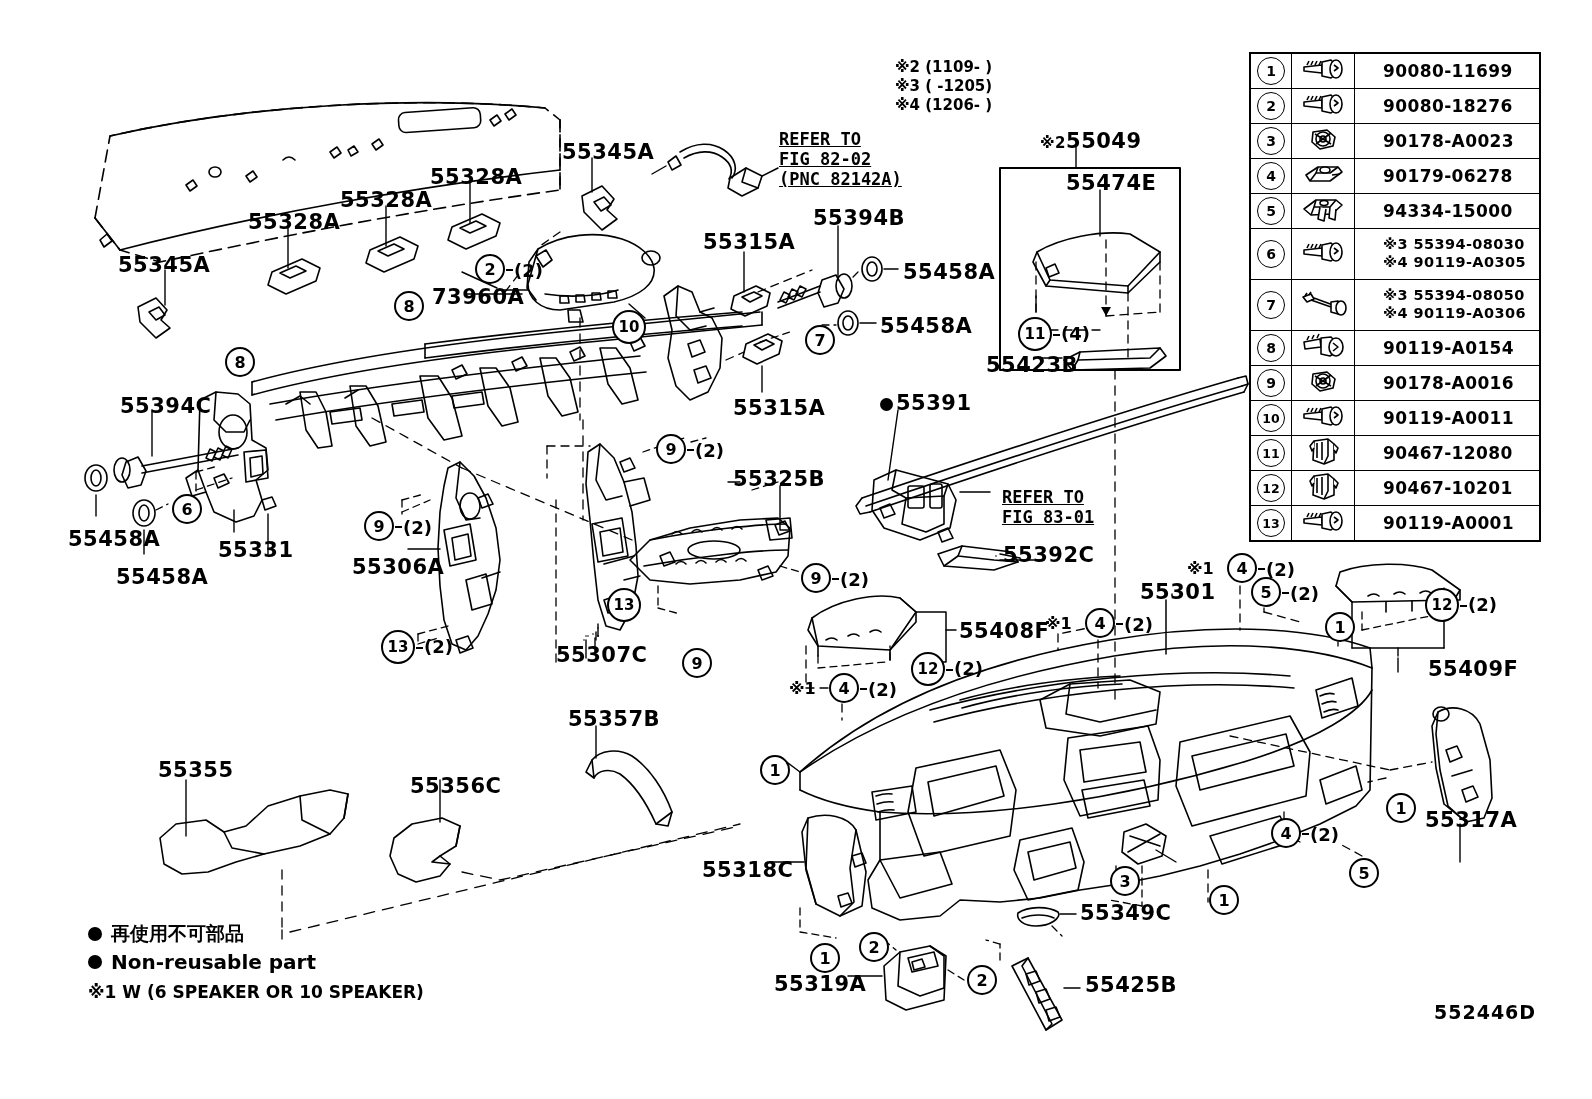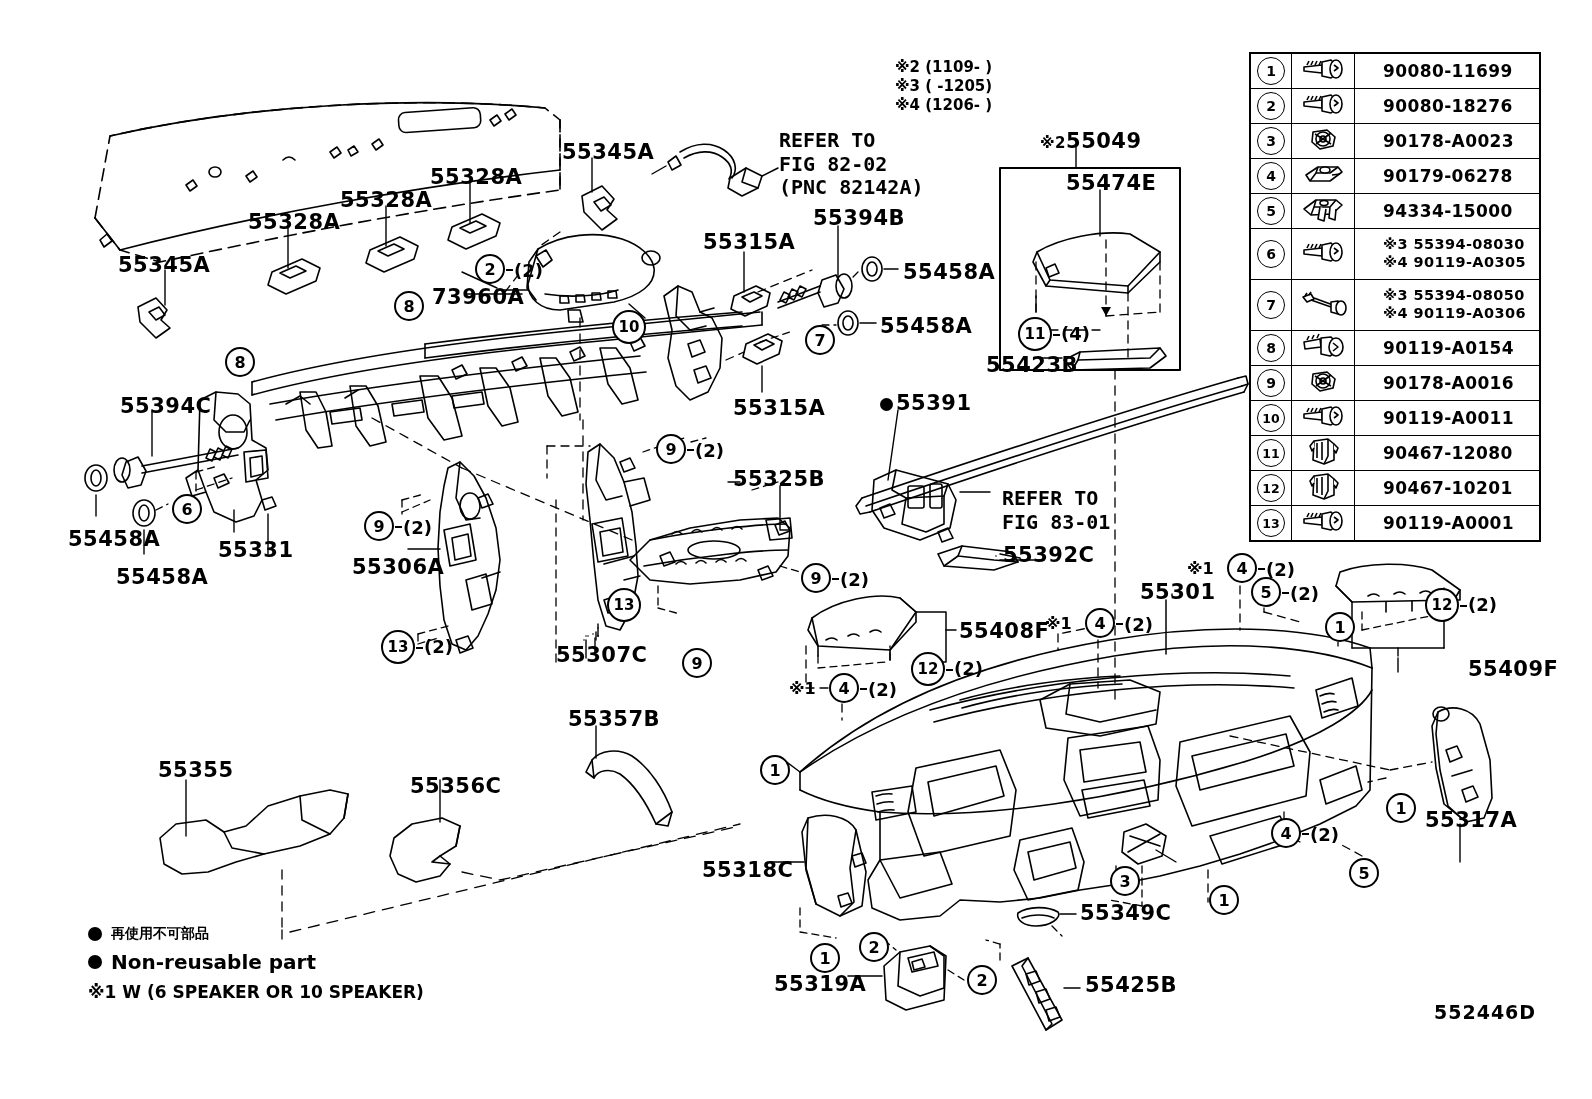--- a/index.html
+++ b/index.html
@@ -12,22 +12,22 @@
   #stage{position:absolute;left:0;top:0;width:1592px;height:1099px;}
   svg.art{position:absolute;left:0;top:0;width:1592px;height:1099px;overflow:visible;}
   .lbl{
     position:absolute;white-space:nowrap;font-weight:bold;
     font-family:"DejaVu Sans","Liberation Sans",sans-serif;
     letter-spacing:0.5px;line-height:1;
   }
   .lbl.pn{font-size:21px;}
   .note{position:absolute;white-space:nowrap;font-size:15px;font-weight:bold;
         font-family:"DejaVu Sans","Liberation Sans",sans-serif;line-height:1.25;}
-  .refer{position:absolute;white-space:pre;font-size:20px;font-weight:bold;
-         font-family:"DejaVu Sans Mono","Liberation Mono",monospace;line-height:1.18;}
+  .refer{position:absolute;white-space:pre;font-size:17px;font-weight:bold;
+         font-family:"DejaVu Sans Mono","Liberation Mono",monospace;line-height:1.18;text-decoration:underline;}
   .qty{position:absolute;white-space:nowrap;font-size:18px;font-weight:bold;}
   .starmark{position:absolute;white-space:nowrap;font-size:16px;font-weight:bold;}
 
   
   .circ{
     position:absolute;border:2px solid #000;border-radius:50%;
     display:flex;align-items:center;justify-content:center;
     font-size:16px;font-weight:bold;background:#fff;
     width:30px;height:30px;box-sizing:border-box;
   }
@@ -51,21 +51,21 @@
   .tcirc{
     display:inline-flex;align-items:center;justify-content:center;
     width:26px;height:26px;border:1.7px solid #000;border-radius:50%;
     font-size:14px;font-weight:bold;
   }
   .tcirc.d{font-size:12.5px;}
 
   .legend{position:absolute;left:88px;top:920px;}
   .legend .row{display:flex;align-items:center;height:28px;white-space:nowrap;}
   .legend .dot{width:14px;height:14px;border-radius:50%;background:#000;margin-right:9px;}
-  .legend .t-jp{font-size:14px;font-weight:bold;font-family:"DejaVu Sans",sans-serif;}
+  .legend .t-jp{font-size:19px;font-weight:bold;font-family:"DejaVu Sans",sans-serif;}
   .legend .t-en{font-size:20px;font-weight:bold;}
   .legend .t-sp{font-size:17px;font-weight:bold;margin-top:3px;}
 
   #diagram-id{position:absolute;left:1434px;top:1001px;font-size:19px;font-weight:bold;letter-spacing:1px;}
 
   .bdot{display:inline-block;width:13px;height:13px;border-radius:50%;background:#000;vertical-align:middle;margin-right:3px;}
 </style>
 </head>
 <body>
 
@@ -819,21 +819,21 @@
       <div class="lbl pn" style="left: 352px; top: 549px; margin-top: 8px;">55306A</div>
       <div class="lbl pn" style="left: 556px; top: 645px;">55307C</div>
       <div class="lbl pn" style="left: 733px; top: 469px;">55325B</div>
       <div class="lbl pn" style="left: 1040px; top: 131px;"><span style="font-size: 15px;">※2</span><span>55049</span></div>
       <div class="lbl pn" style="left: 1066px; top: 173px;">55474E</div>
       <div class="lbl pn" style="left: 986px; top: 355px;">55423B</div>
       <div class="lbl pn" style="left: 880px; top: 393px;"><span class="bdot"></span><span>55391</span></div>
       <div class="lbl pn" style="left: 1003px; top: 545px;">55392C</div>
       <div class="lbl pn" style="left: 1140px; top: 582px;">55301</div>
       <div class="lbl pn" style="left: 959px; top: 621px;">55408F</div>
-      <div class="lbl pn" style="left: 1456px; top: 659px; padding-left: 12px;">55409F</div>
+      <div class="lbl pn" style="left: 1416px; top: 659px; padding-left: 12px;">55409F</div>
       <div class="lbl pn" style="left: 1425px; top: 810px;">55317A</div>
       <div class="lbl pn" style="left: 568px; top: 709px;">55357B</div>
       <div class="lbl pn" style="left: 158px; top: 760px;">55355</div>
       <div class="lbl pn" style="left: 410px; top: 760px; margin-top: 16px;">55356C</div>
       <div class="lbl pn" style="left: 702px; top: 860px;">55318C</div>
       <div class="lbl pn" style="left: 1080px; top: 903px;">55349C</div>
       <div class="lbl pn" style="left: 774px; top: 974px;">55319A</div>
       <div class="lbl pn" style="left: 1085px; top: 975px;">55425B</div>
     </div>
   <div id="callout-layer">

